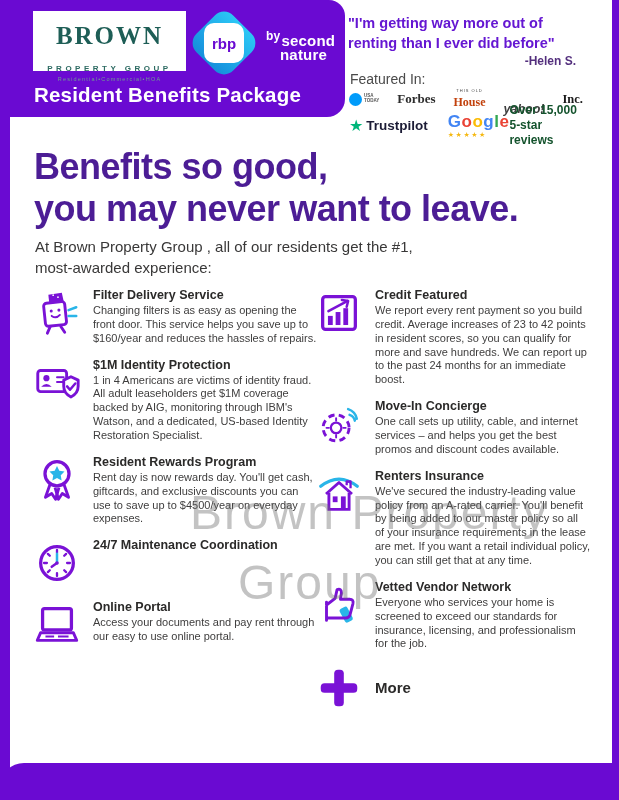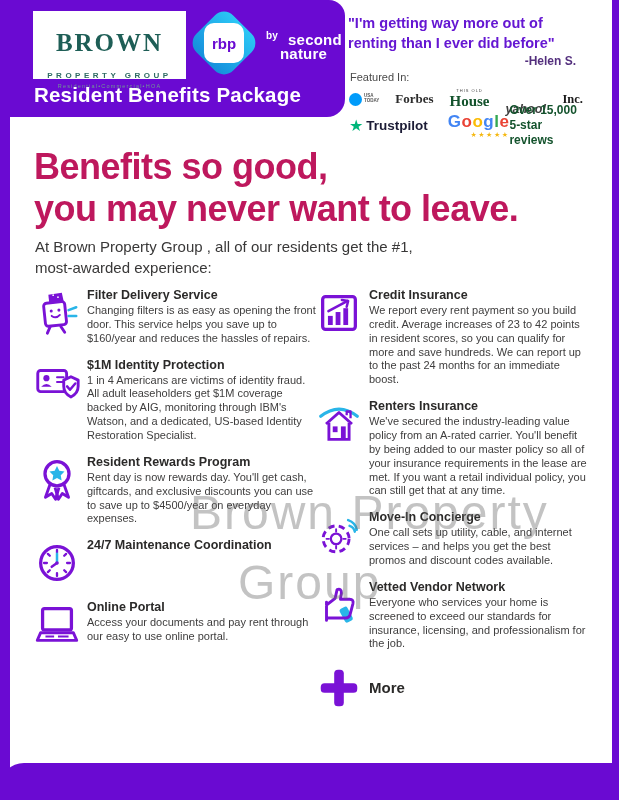--- a/index.html
+++ b/index.html
@@ -9,64 +9,64 @@
     position: relative; width: 619px; height: 800px;
     background: #ffffff; margin: 0 auto; overflow: hidden;
   }
   
   .strip-left  { position:absolute; left:0; top:0; width:10px; height:100%; background:#6a0ad2; z-index:7; }
   .strip-right { position:absolute; right:0; top:0; width:7px; height:100%; background:#6a0ad2; z-index:7; }
   .bottom-bar  { position:absolute; left:0; bottom:0; width:100%; height:37px; background:#6a0ad2; border-top-left-radius:24px; z-index:6; }
 
   
   .header-card { position:absolute; left:0; top:0; width:345px; height:117px; background:#6a0ad2; border-radius:0 16px 18px 0; z-index:8; }
-  .logo-box { position:absolute; left:33px; top:11px; width:153px; height:68px; background:#fff; text-align:center; padding-top:19px; }
+  .logo-box { position:absolute; left:33px; top:11px; width:153px; height:60px; background:#fff; text-align:center; padding-top:12px; }
   .logo-brown { font-family:"Liberation Serif", serif; font-size:25px; font-weight:bold; color:#1e5e56; letter-spacing:2px; line-height:1; }
   .logo-sub { font-size:8px; letter-spacing:3.5px; color:#2e6b63; margin-top:16px; font-weight:bold; }
   .logo-tag { font-size:5.5px; letter-spacing:1.2px; color:#6f9a92; margin-top:3px; }
   .rbp-outer { position:absolute; left:198px; top:17px; width:52px; height:52px; background:linear-gradient(180deg,#2bc7f5,#168fdc); border-radius:13px; transform:rotate(45deg); }
   .rbp-inner { position:absolute; left:6px; top:6px; width:40px; height:40px; background:#fff; border-radius:10px; transform:rotate(-45deg); display:flex; align-items:center; justify-content:center; }
   .rbp-inner span { color:#6a0ad2; font-weight:bold; font-size:15px; }
   .sn { position:absolute; left:266px; top:31px; color:#fff; font-weight:bold; font-size:15px; line-height:0.95; letter-spacing:0.2px; }
-  .sn .by { font-size:10px; vertical-align:super; font-weight:bold; margin-right:10px; }
+  .sn .by { font-size:12px; vertical-align:super; font-weight:bold; margin-right:1px; }
   .sn .l2 { padding-left:14px; }
   .pkg-title { position:absolute; left:34px; top:83px; color:#fff; font-weight:bold; font-size:20.5px; letter-spacing:0.2px; }
 
   
   .quote { position:absolute; left:348px; top:13px; width:234px; color:#6517d2; font-weight:bold; font-size:14.5px; line-height:1.4; }
   .attribution { position:absolute; left:348px; top:54px; width:228px; text-align:right; color:#54307e; font-weight:bold; font-size:12px; }
-  .featured-label { position:absolute; left:350px; top:71px; font-size:11px; color:#4a4a4a; }
+  .featured-label { position:absolute; left:350px; top:71px; font-size:14px; color:#4a4a4a; }
   .logos-row { position:absolute; left:349px; top:82px; width:234px; display:flex; justify-content:space-between; align-items:center; }
   .usatoday { display:flex; align-items:center; gap:2px; }
   .usatoday .dot { width:13px; height:13px; border-radius:50%; background:#009bfa; }
   .usatoday .txt { font-size:4.5px; font-weight:bold; color:#555; line-height:1.1; }
   .forbes { font-family:"Liberation Serif", serif; font-weight:bold; font-size:13px; color:#2c2c2c; }
   .house { text-align:center; line-height:1; }
   .house .top { font-size:4px; letter-spacing:1px; color:#444; display:block; }
-  .house .main { font-family:"Liberation Serif", serif; font-weight:bold; font-size:15px; color:#14532d; }
+  .house .main { font-family:"Liberation Serif", serif; font-weight:bold; font-size:12px; color:#c2410c; }
   .yahoo { font-weight:bold; font-style:italic; font-size:12.5px; color:#404040;margin-top:20px; }
   .inc { font-family:"Liberation Serif", serif; font-weight:bold; font-size:12.5px; color:#1a1a1a; }
   .reviews-row { position:absolute; left:349px; top:103px; width:236px; display:flex; align-items:center; justify-content:space-between; }
   .trustpilot { display:flex; align-items:center; gap:3px; }
   .trustpilot .tp-star { color:#00b67a; font-size:16px; line-height:1; }
   .trustpilot .tp-name { font-size:13.5px; font-weight:bold; color:#1b1b35; }
-  .google { text-align:right; line-height:1;margin-left:20px; }
+  .google { text-align:left; line-height:1;margin-left:20px; }
   .google .letters { font-size:17px; font-weight:bold; letter-spacing:0.5px; }
   .g-blue{color:#4285F4;} .g-red{color:#EA4335;} .g-yellow{color:#FBBC05;} .g-green{color:#34A853;}
   .google .stars { font-size:7px; color:#f5b811; letter-spacing:1.5px; display:block; margin-top:1px; }
   .review-count { font-size:12px; font-weight:bold; color:#14532d; line-height:1.25; }
 
   
-  .headline { position:absolute; left:34px; top:146px; font-size:36px; font-weight:800; color:#be185d; line-height:1.17; letter-spacing:-0.5px; }
+  .headline { position:absolute; left:34px; top:146px; font-size:36px; font-weight:800; color:#4c1d95; line-height:1.17; letter-spacing:-0.5px; }
   .subheadline { position:absolute; left:35px; top:236px; width:520px; font-size:15px; color:#393838; line-height:1.4; }
 
   
   .col-left  { position:absolute; left:32px;  top:288px; width:285px; }
   .col-right { position:absolute; left:314px; top:288px; width:276px; }
-  .benefit { display:flex; gap:5px; margin-bottom:12px; }
+  .benefit { display:flex; gap:11px; margin-bottom:12px; }
   .icon-wrap { flex:0 0 50px; width:50px; height:50px; }
   .icon-wrap svg { width:100%; height:100%; }
   .benefit-text h3 { font-size:12.5px; color:#2b2a29; margin-bottom:2px; }
   .benefit-text p { font-size:11px; color:#3e3d3d; line-height:1.26; }
   .more-item { align-items:center; margin-top:8px; }
   .more-item .more-label { font-size:15px; font-weight:bold; color:#2b2a29; }
 
   
   .watermark { position:absolute; left:190px; top:478px; z-index:5; pointer-events:none;
     font-size:48px; color:rgba(105,105,105,0.40); letter-spacing:2px; line-height:1.45; white-space:nowrap; }
@@ -245,22 +245,37 @@
         <svg viewBox="0 0 52 52">
           <rect x="9" y="9" width="34" height="34" rx="3" fill="#fff" stroke="#7a12d6" stroke-width="3.4"></rect>
           <rect x="14.5" y="29" width="5" height="9.5" fill="#7a12d6"></rect>
           <rect x="22.5" y="25" width="5" height="13.5" fill="#7a12d6"></rect>
           <rect x="30.5" y="21" width="5" height="17.5" fill="#7a12d6"></rect>
           <path d="M15 24 L35 13.5" stroke="#7a12d6" stroke-width="2.6" stroke-linecap="round"></path>
           <path d="M29 12.5 l6.5 1 -1.5 6" fill="none" stroke="#7a12d6" stroke-width="2.6" stroke-linecap="round" stroke-linejoin="round"></path>
         </svg>
       </div>
       <div class="benefit-text">
-        <h3>Credit Insurance</h3>
+        <h3>Credit Featured</h3>
         <p>We report every rent payment so you build credit. Average increases of 23 to 42 points in resident scores, so you can qualify for more and save hundreds. We can report up to the past 24 months for an immediate boost.</p>
+      </div>
+    </div>
+
+    <div class="benefit">
+      <div class="icon-wrap">
+        <svg viewBox="0 0 52 52">
+          <circle cx="23" cy="30" r="13.5" fill="#fff" stroke="#7a12d6" stroke-width="3" stroke-dasharray="6.5 4.5"></circle>
+          <circle cx="23" cy="30" r="5.5" fill="none" stroke="#7a12d6" stroke-width="2.4"></circle>
+          <path d="M23 22.5 v-2.5 M23 40 v-2.5 M15.5 30 h-2.5 M33 30 h-2.5" stroke="#7a12d6" stroke-width="2" stroke-linecap="round"></path>
+          <path d="M37 16.5 q4.5 1.5 5.5 6 M35.5 10.5 q7.5 2.5 9 10" fill="none" stroke="#29b5e8" stroke-width="2.6" stroke-linecap="round"></path>
+        </svg>
+      </div>
+      <div class="benefit-text">
+        <h3>Move-In Concierge</h3>
+        <p>One call sets up utility, cable, and internet services – and helps you get the best promos and discount codes available.</p>
       </div>
     </div>
 
     <div class="benefit">
       <div class="icon-wrap">
         <svg viewBox="0 0 52 52">
           <path d="M7 18 Q26 3 45 18" fill="none" stroke="#29b5e8" stroke-width="3.4" stroke-linecap="round"></path>
           <path d="M34 17 v-4 h4 v7" fill="none" stroke="#7a12d6" stroke-width="2.4" stroke-linejoin="round"></path>
           <path d="M12.5 26 L26 14 L39.5 26" fill="none" stroke="#7a12d6" stroke-width="3" stroke-linejoin="round"></path>
           <path d="M15.5 24.5 V42 H36.5 V24.5" fill="#fff" stroke="#7a12d6" stroke-width="3"></path>
@@ -270,35 +285,20 @@
       </div>
       <div class="benefit-text">
         <h3>Renters Insurance</h3>
         <p>We've secured the industry-leading value policy from an A-rated carrier. You'll benefit by being added to our master policy so all of your insurance requirements in the lease are met. If you want a retail individual policy, you can still get that at any time.</p>
       </div>
     </div>
 
     <div class="benefit">
       <div class="icon-wrap">
         <svg viewBox="0 0 52 52">
-          <circle cx="23" cy="30" r="13.5" fill="#fff" stroke="#7a12d6" stroke-width="3" stroke-dasharray="6.5 4.5"></circle>
-          <circle cx="23" cy="30" r="5.5" fill="none" stroke="#7a12d6" stroke-width="2.4"></circle>
-          <path d="M23 22.5 v-2.5 M23 40 v-2.5 M15.5 30 h-2.5 M33 30 h-2.5" stroke="#7a12d6" stroke-width="2" stroke-linecap="round"></path>
-          <path d="M37 16.5 q4.5 1.5 5.5 6 M35.5 10.5 q7.5 2.5 9 10" fill="none" stroke="#29b5e8" stroke-width="2.6" stroke-linecap="round"></path>
-        </svg>
-      </div>
-      <div class="benefit-text">
-        <h3>Move-In Concierge</h3>
-        <p>One call sets up utility, cable, and internet services – and helps you get the best promos and discount codes available.</p>
-      </div>
-    </div>
-
-    <div class="benefit">
-      <div class="icon-wrap">
-        <svg viewBox="0 0 52 52">
           <rect x="29" y="28" width="9" height="16" rx="2.5" transform="rotate(-28 33.5 36)" fill="#29b5e8"></rect>
           <path d="M13 23 v19 M13 26 l9 -7 2 -9 q4.5 -1.5 4.5 3.5 l-1 6.5 h9.5 q4.5 0 3.5 4.5 l-3 11.5 q-1 3.5 -4.5 3.5 H15" fill="none" stroke="#7a12d6" stroke-width="3" stroke-linecap="round" stroke-linejoin="round"></path>
         </svg>
       </div>
       <div class="benefit-text">
         <h3>Vetted Vendor Network</h3>
         <p>Everyone who services your home is screened to exceed our standards for insurance, licensing, and professionalism for the job.</p>
       </div>
     </div>
 

